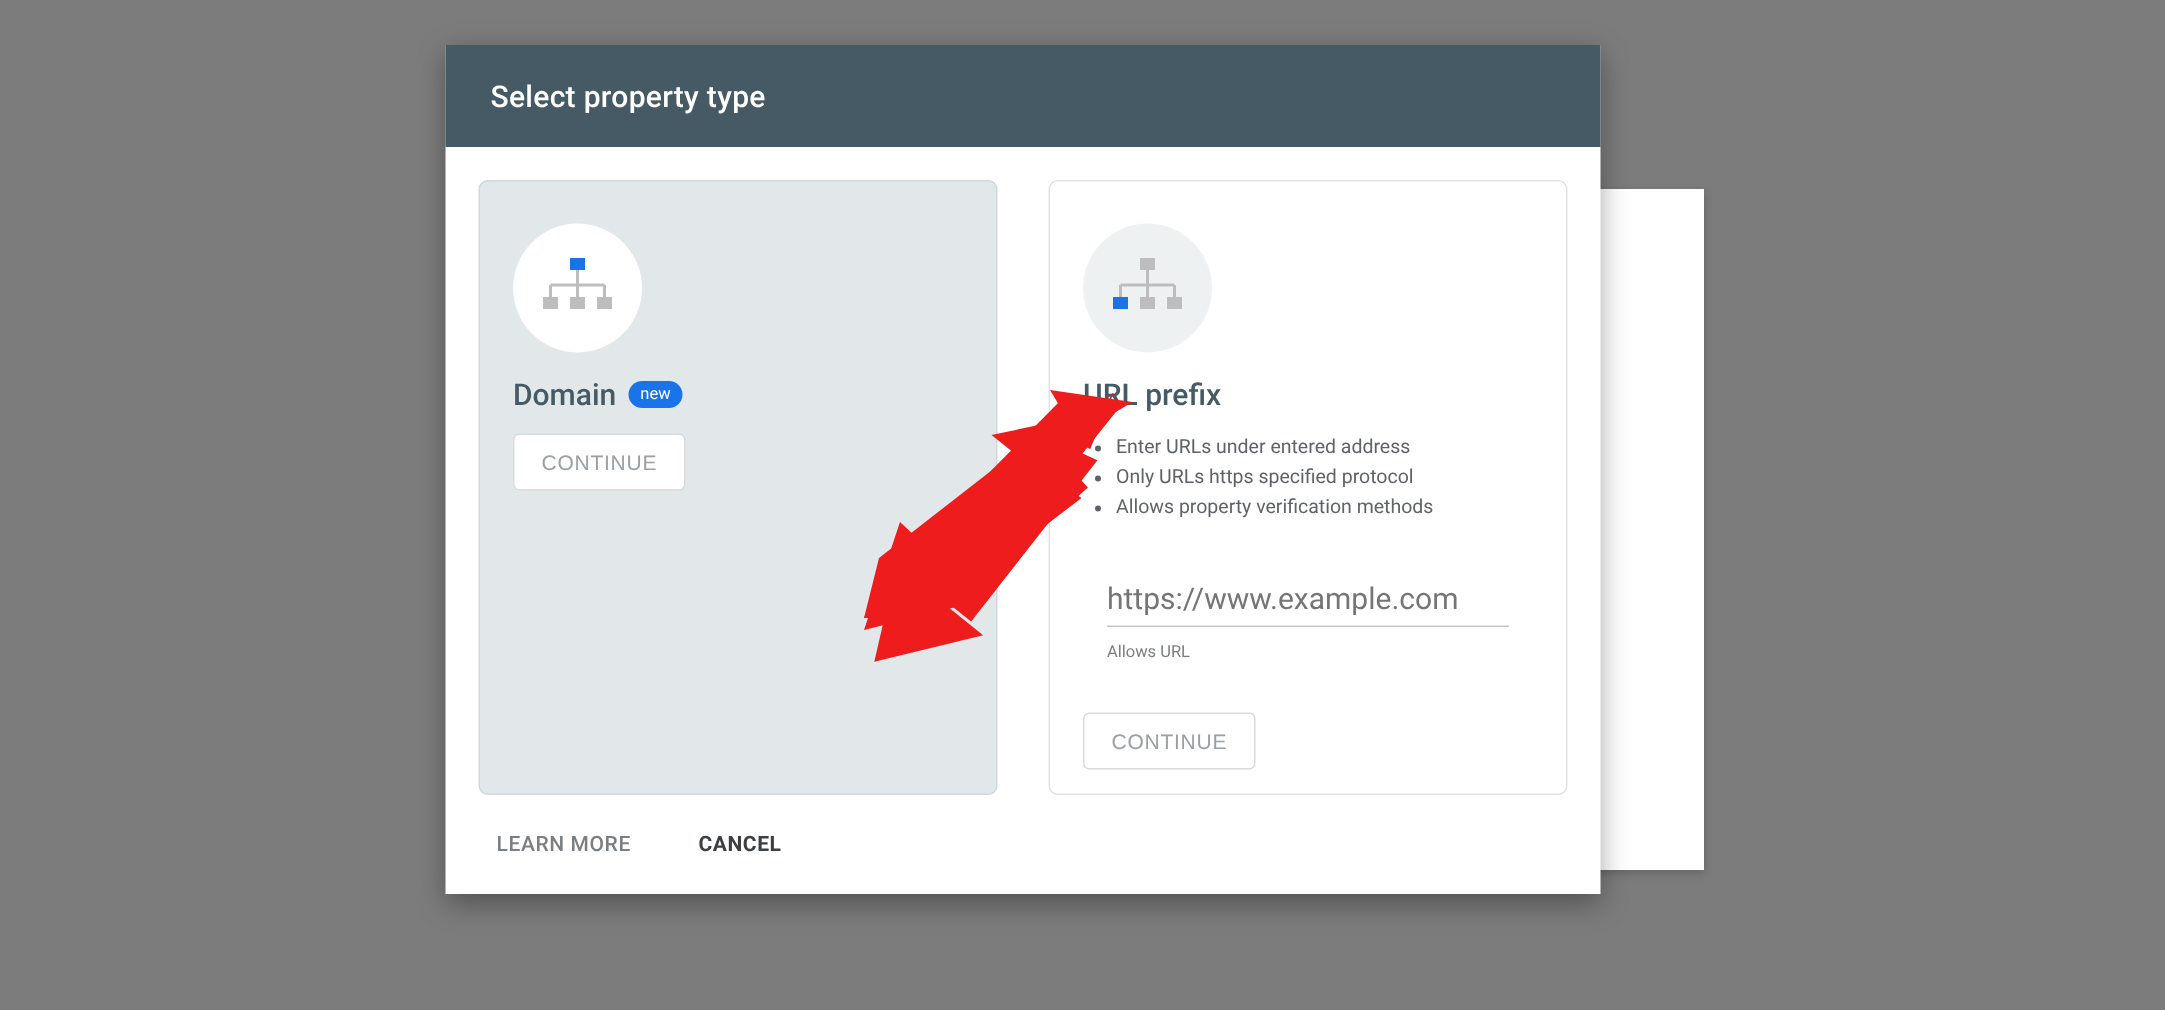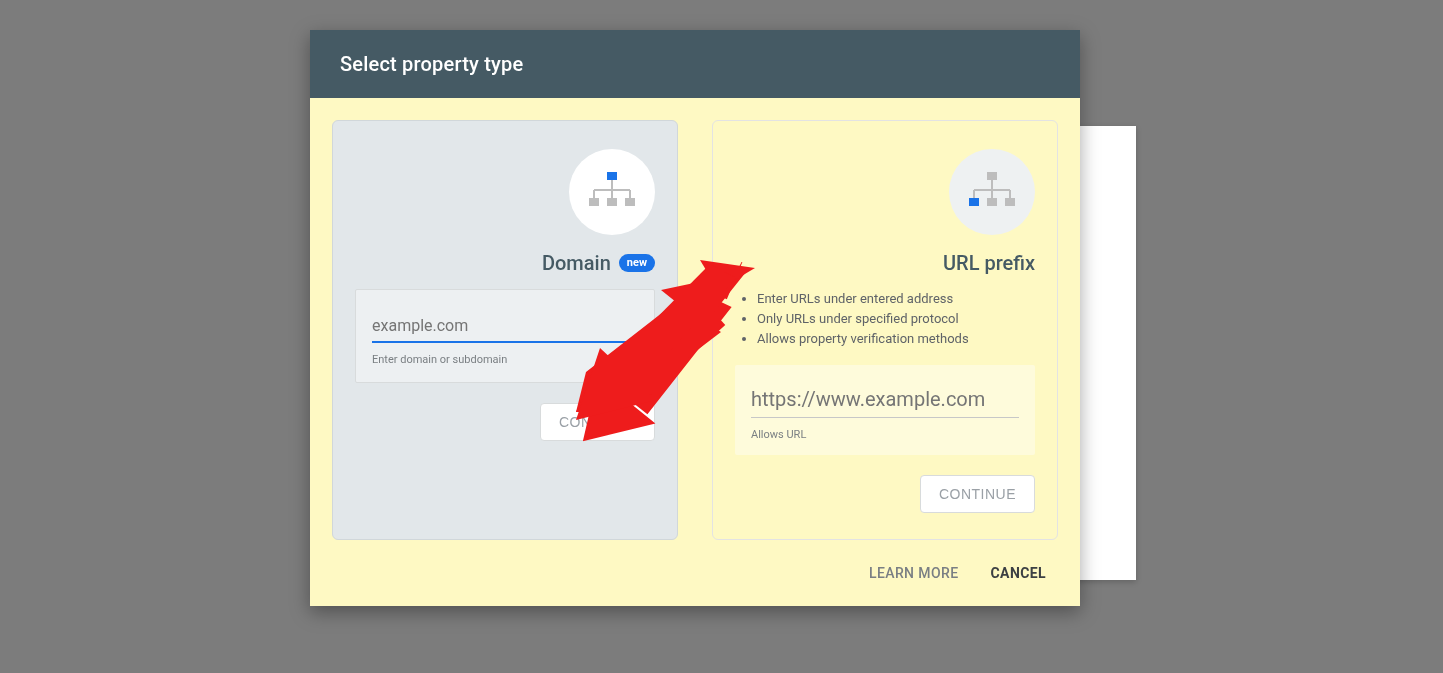--- a/index.html
+++ b/index.html
@@ -11,23 +11,23 @@
   }
   .shadowbox{
     position:absolute;
     left:1046px; top:126px;
     width:90px; height:454px;
     background:#fff;
     box-shadow:0 2px 6px rgba(0,0,0,.2);
   }
   .modal{
     position:absolute;
-    left:310px; top:30px;
+    left:297px; top:30px;
     width:770px;
-    background:#fef9c3;
+    background:#ffffff;
     box-shadow:0 6px 18px rgba(0,0,0,.35);
   }
   .modal-header{
     background:#455a64;
     color:#fff;
     height:68px;
     display:flex;
     align-items:center;
     padding:0 30px;
     font-size:20px;
@@ -38,24 +38,24 @@
     padding:22px 22px 0 22px;
     display:flex;
     align-items:stretch;
     gap:0;
     position:relative;
   }
   .card{
     flex:1;
     border:1px solid #e3e3e3;
     border-radius:6px;
-    padding:28px 22px 26px 22px;
+    padding:28px 22px 16px 22px;
     display:flex;
     flex-direction:column;
-    align-items:flex-end;
+    align-items:flex-start;
     position:relative;
   }
   .card.active{
     background:#e2e7ea;
     border-color:#d1d7da;
   }
   .divider{
     width:34px;
     display:flex;
     align-items:center;
@@ -70,21 +70,21 @@
     margin-bottom:16px;
   }
   .card:not(.active) .icon-circle{ background:#eef1f2; }
   .card-title{
     display:flex;align-items:center;gap:8px;
     font-size:20px;font-weight:500;color:#455a64;
     margin-bottom:14px;
   }
   .badge{
     background:#1a73e8;color:#fff;
-    font-size:11px;font-weight:700;
+    font-size:11px;font-weight:400;
     padding:2px 8px;border-radius:10px;
     line-height:14px;
   }
   ul.bullets{
     list-style:disc;
     padding-left:22px;
     margin:0 0 16px 0;
     align-self:stretch;
     color:#5f6368;font-size:13px;line-height:20px;
   }
@@ -123,22 +123,22 @@
     letter-spacing:.5px;
     padding:10px 18px;
     border-radius:4px;
     cursor:default;
   }
   .modal-footer{
     height:66px;
     border-top:0;
     display:flex;
     align-items:center;
-    justify-content:flex-end;
-    gap:32px;
+    justify-content:flex-start;
+    gap:45px;
     padding:0 34px;
     color:#5f6368;
     font-size:14px;
     letter-spacing:.4px;
   }
   .footer-link{ color:#7a7f83; font-weight:500; cursor:pointer;}
   .footer-cancel{ color:#3c4043; font-weight:700; cursor:pointer;}
   
   .tree-svg rect.node{ fill:#bdbdbd; }
   .tree-svg rect.node.blue{ fill:#1a73e8; }
@@ -173,24 +173,20 @@
           <line x1="45" y1="20" x2="45" y2="28"></line>
           <rect class="node" x="4" y="28" width="10" height="8"></rect>
           <rect class="node" x="22" y="28" width="10" height="8"></rect>
           <rect class="node" x="40" y="28" width="10" height="8"></rect>
         </svg>
       </div>
       <div class="card-title">
         <span>Domain</span>
         <span class="badge">new</span>
       </div>
-      <div class="input-box">
-        <input type="text" placeholder="example.com" style="">
-        <div class="helper">Enter domain or subdomain</div>
-      </div>
       <button class="continue">CONTINUE</button>
     </div>
 
     <div class="divider">
       <span>or</span>
     </div>
 
     <div class="card">
       <div class="icon-circle">
         <svg class="tree-svg" width="54" height="44" viewBox="0 0 54 44">
@@ -203,21 +199,21 @@
           <rect class="node blue" x="4" y="28" width="10" height="8"></rect>
           <rect class="node" x="22" y="28" width="10" height="8"></rect>
           <rect class="node" x="40" y="28" width="10" height="8"></rect>
         </svg>
       </div>
       <div class="card-title">
         <span>URL prefix</span>
       </div>
       <ul class="bullets">
         <li>Enter URLs under entered address</li>
-        <li>Only URLs under specified protocol</li>
+        <li>Only URLs https specified protocol</li>
         <li>Allows property verification methods</li>
       </ul>
       <div class="input-box">
         <input type="text" placeholder="https://www.example.com" style="">
         <div class="helper">Allows URL</div>
       </div>
       <button class="continue">CONTINUE</button>
     </div>
 
   </div>

